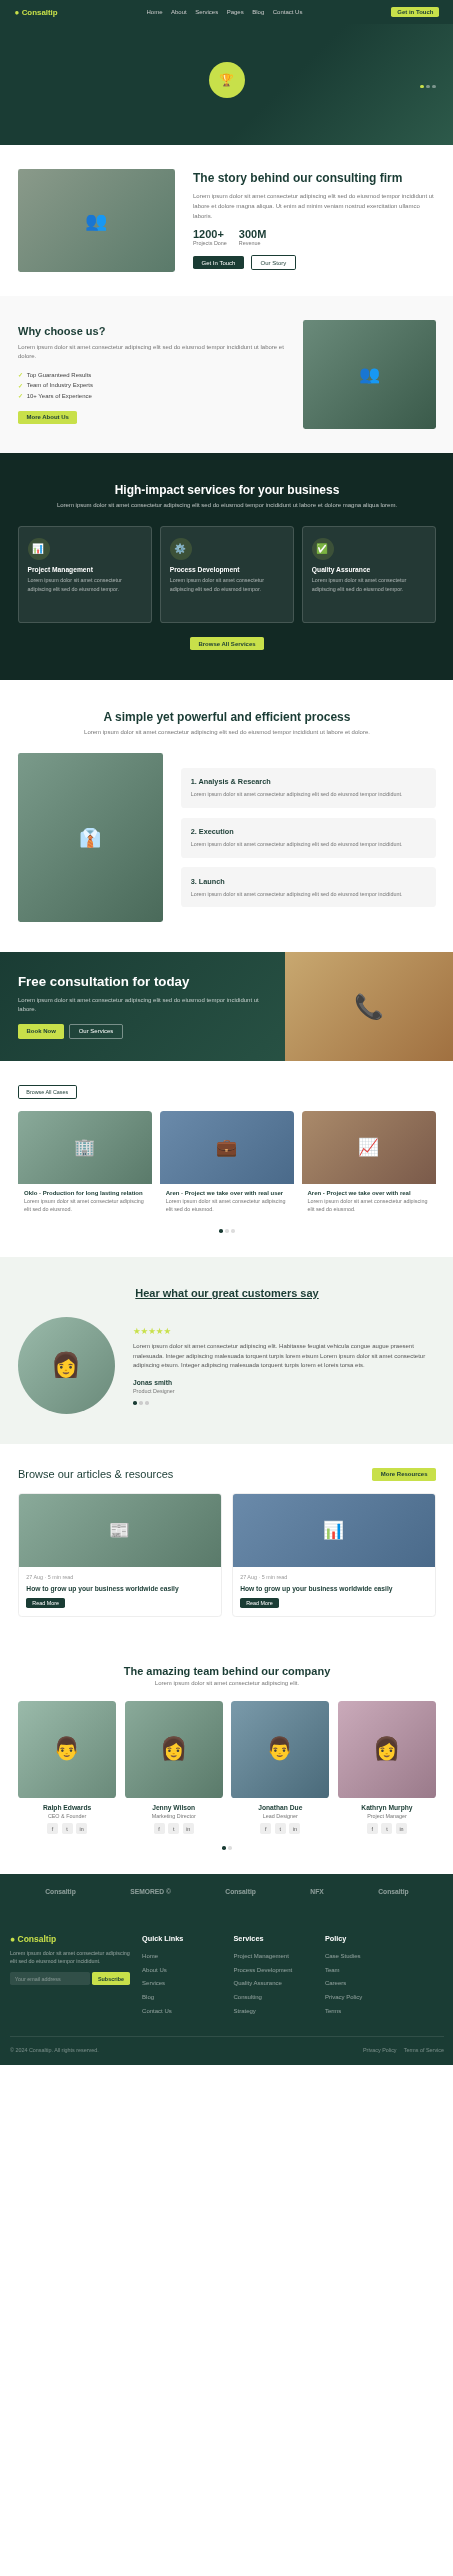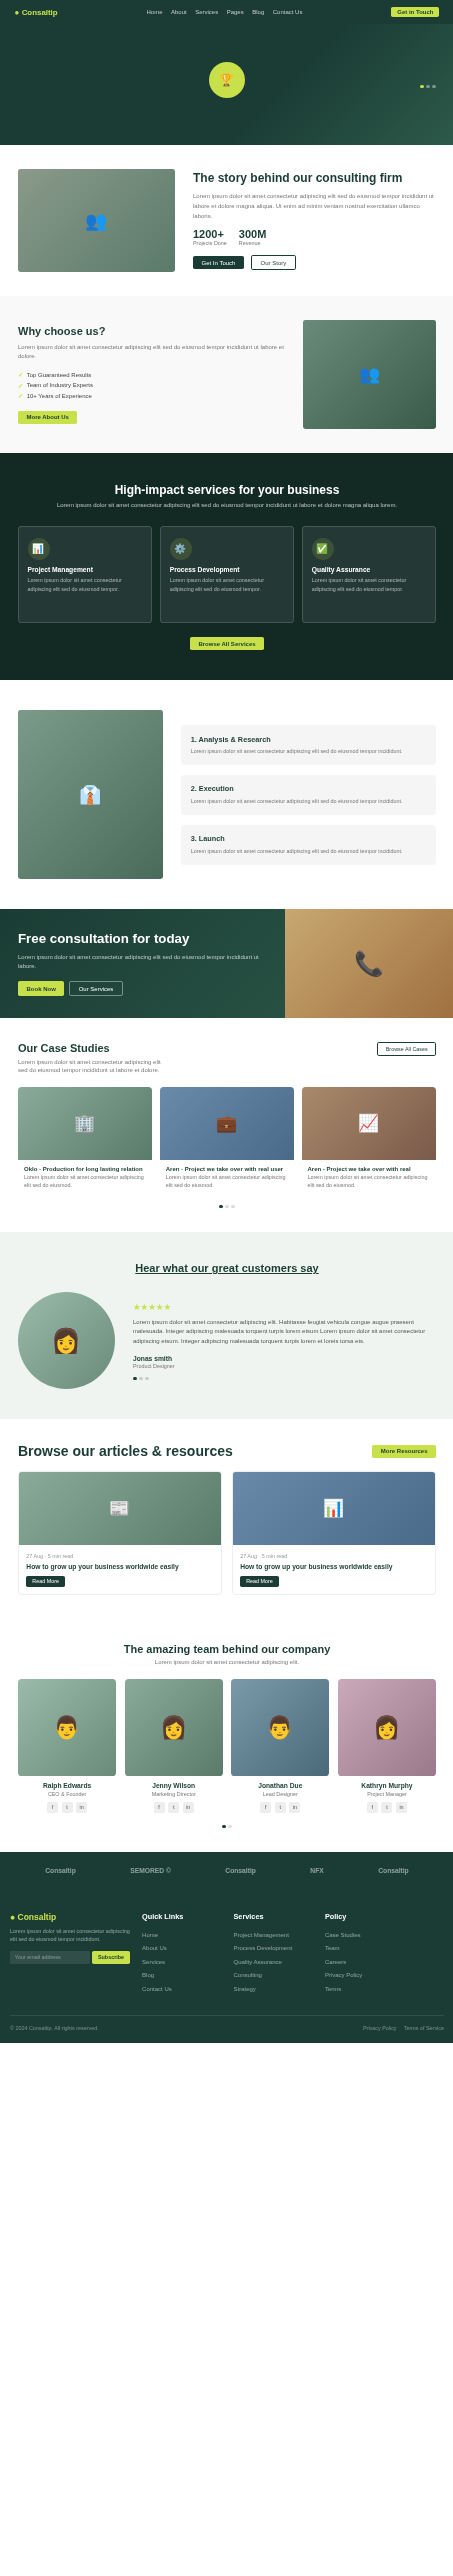--- a/index.html
+++ b/index.html
@@ -166,21 +166,21 @@
     .stars { color: #c8e04a; font-size: 8.5px; margin-bottom: 6px; }
     .testimonial-text p { font-size: 6px; color: #555; line-height: 1.6; margin-bottom: 8.5px; }
     .testimonial-author { font-size: 6.7px; color: #1a3c34; font-weight: 700; }
     .testimonial-dots { display: flex; gap: 2.4px; margin-top: 7.3px; }
     .t-dot { width: 3.6px; height: 3.6px; border-radius: 50%; background: #ccc; }
     .t-dot.active { background: #1a3c34; }
 
     
     .section-articles { padding: 24px 18px; background: #fff; }
     .articles-header { display: flex; justify-content: space-between; align-items: center; margin-bottom: 12px; }
-    .articles-header h2 { font-size: 14px; color: #1a3c34; font-weight: 700; }
+    .articles-header h2 { font-size: 11px; color: #1a3c34; font-weight: 400; }
     .article-cards { display: flex; gap: 9.7px; }
     .article-card { flex: 1; border-radius: 3.6px; overflow: hidden; border: 0.6px solid #eee; }
     .article-img { height: 73px; background: linear-gradient(135deg, #8aaa9a, #5a7a6a); display: flex; align-items: center; justify-content: center; font-size: 17px; }
     .article-img-2 { background: linear-gradient(135deg, #6a8aaa, #4a6a8a); }
     .article-body { padding: 7.3px; }
     .article-meta { font-size: 5.4px; color: #999; margin-bottom: 3.6px; }
     .article-body h5 { font-size: 6.7px; color: #1a3c34; font-weight: 700; margin-bottom: 3.6px; line-height: 1.4; }
     .btn-read { background: #1a3c34; color: #fff; border: none; padding: 2.4px 6px; border-radius: 1.8px; font-size: 5.4px; cursor: pointer; }
 
     
@@ -307,20 +307,24 @@
         <div class="service-icon">✅</div>
         <h4>Quality Assurance</h4>
         <p>Lorem ipsum dolor sit amet consectetur adipiscing elit sed do eiusmod tempor.</p>
       </div>
     </div>
     <button class="btn-yellow">Browse All Services</button>
   </div>
 </section>
 
 <section class="section-process">
+  <div class="process-top">
+    <h2>A simple yet powerful and efficient process</h2>
+    <p>Lorem ipsum dolor sit amet consectetur adipiscing elit sed do eiusmod tempor incididunt ut labore et dolore.</p>
+  </div>
   <div class="process-content">
     <div class="process-img">👔</div>
     <div class="process-steps">
       <div class="process-step">
         <h4>1. Analysis &amp; Research</h4>
         <p>Lorem ipsum dolor sit amet consectetur adipiscing elit sed do eiusmod tempor incididunt.</p>
       </div>
       <div class="process-step">
         <h4>2. Execution</h4>
         <p>Lorem ipsum dolor sit amet consectetur adipiscing elit sed do eiusmod tempor incididunt.</p>
@@ -342,24 +346,20 @@
       <button class="btn-outline-white">Our Services</button>
     </div>
   </div>
   <div class="consult-right">
     <div class="consult-right-inner">📞</div>
   </div>
 </section>
 
 <section class="section-cases">
   <div class="cases-header">
-    <div>
-      <h2>Our Case Studies</h2>
-      <p>Lorem ipsum dolor sit amet consectetur adipiscing elit sed do eiusmod tempor incididunt ut labore et dolore.</p>
-    </div>
     <button class="btn-outline-sm">Browse All Cases</button>
   </div>
   <div class="cases-cards">
     <div class="case-card">
       <div class="case-card-img case-img-1" style="display:flex;align-items:center;justify-content:center;font-size:17px;">🏢</div>
       <div class="case-card-body">
         <h5>Oklo - Production for long lasting relation</h5>
         <p>Lorem ipsum dolor sit amet consectetur adipiscing elit sed do eiusmod.</p>
       </div>
     </div>

